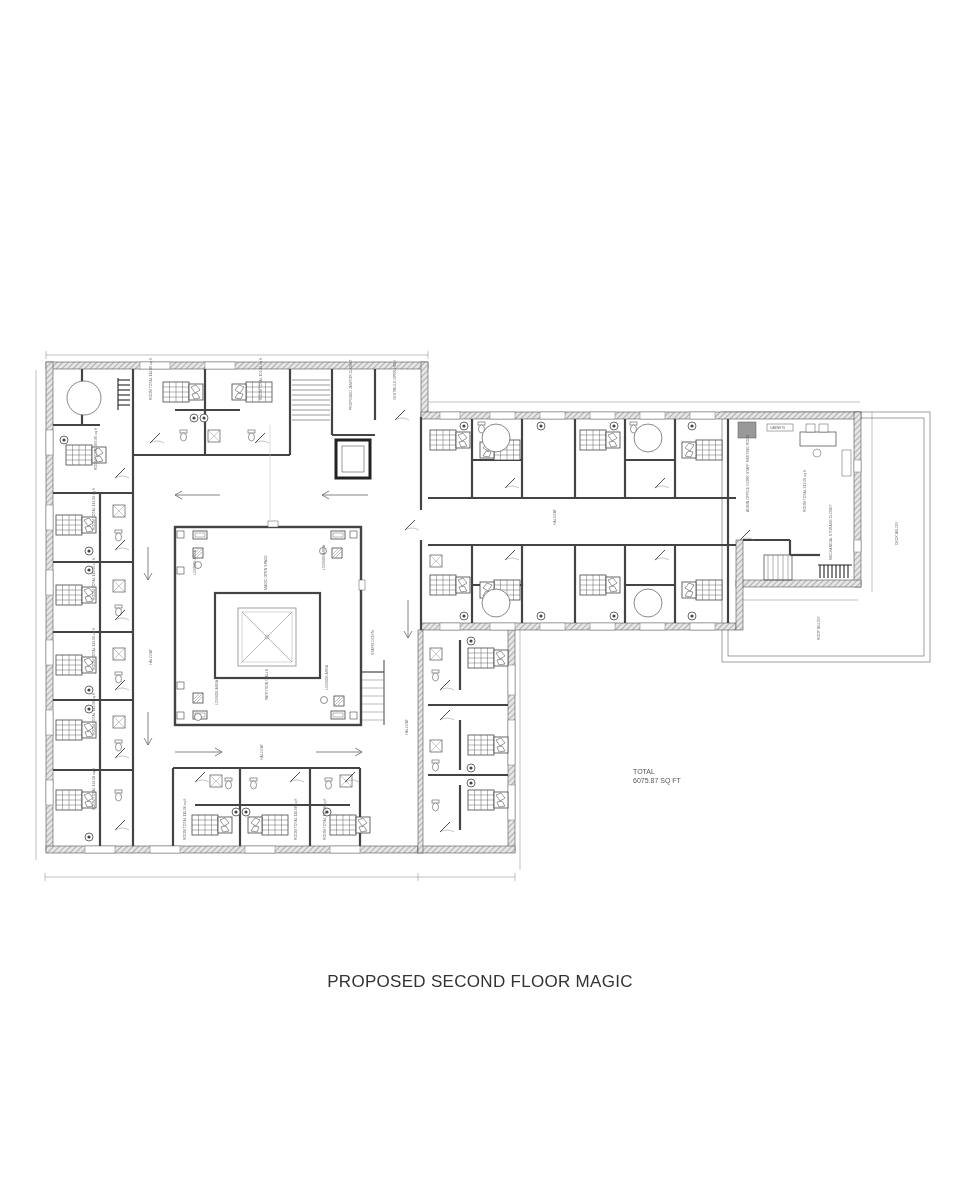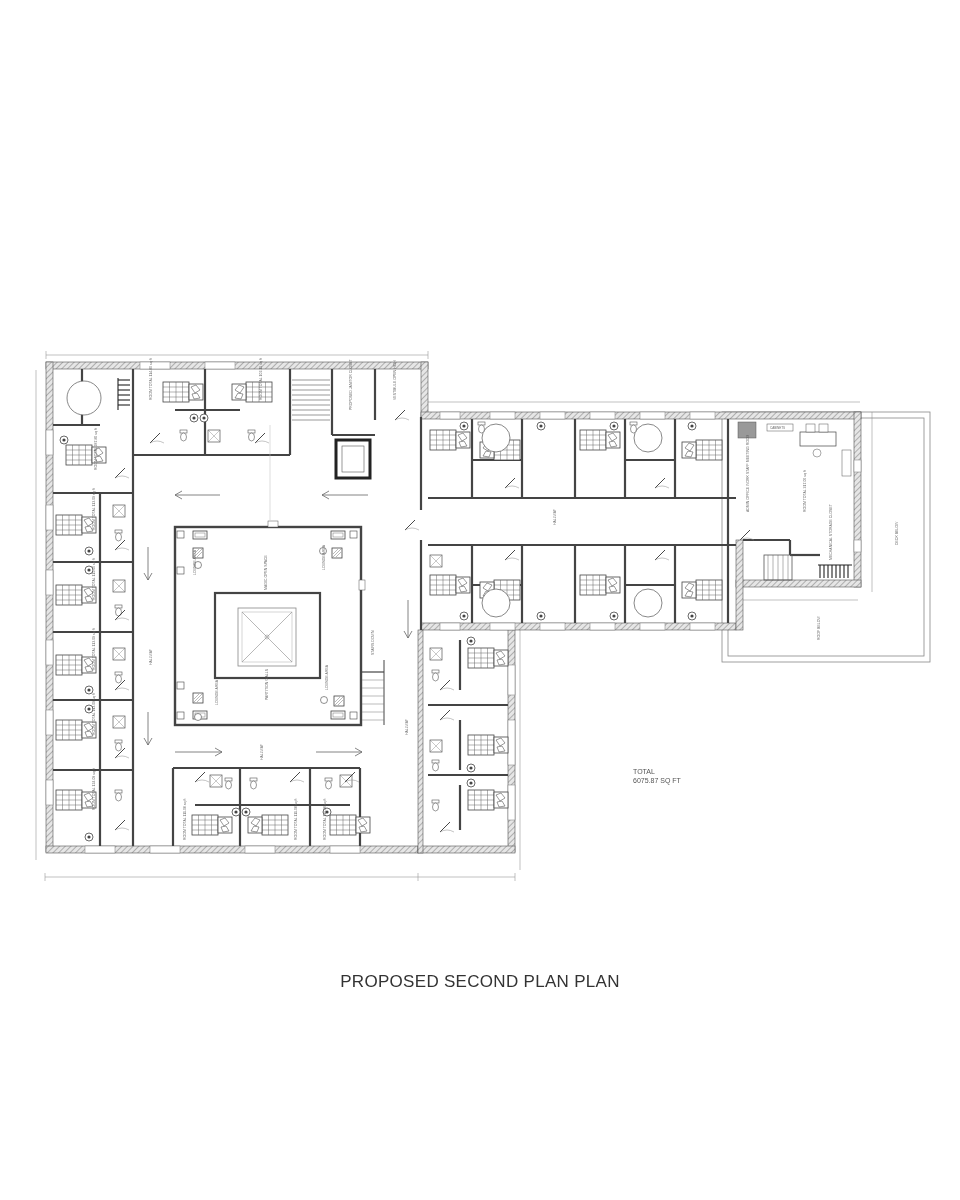--- a/index.html
+++ b/index.html
@@ -460,13 +460,13 @@
     <text transform="translate(820,640) rotate(-90)">ROOF BELOW</text>
     <text x="770" y="429" font-size="3">CABINETS</text>
   </g>
 </svg>
 
 <div class="total">
   <div>TOTAL</div>
   <div>6075.87 SQ FT</div>
 </div>
 
-<div class="title">PROPOSED SECOND PLAN PLAN</div>
+<div class="title">PROPOSED SECOND FLOOR MAGIC</div>
 
 </body></html>

